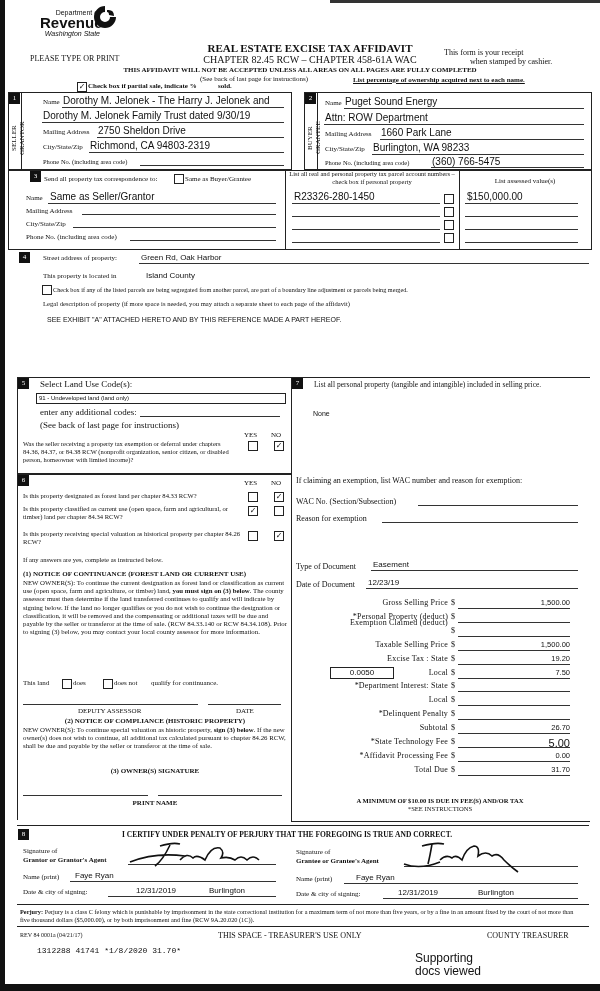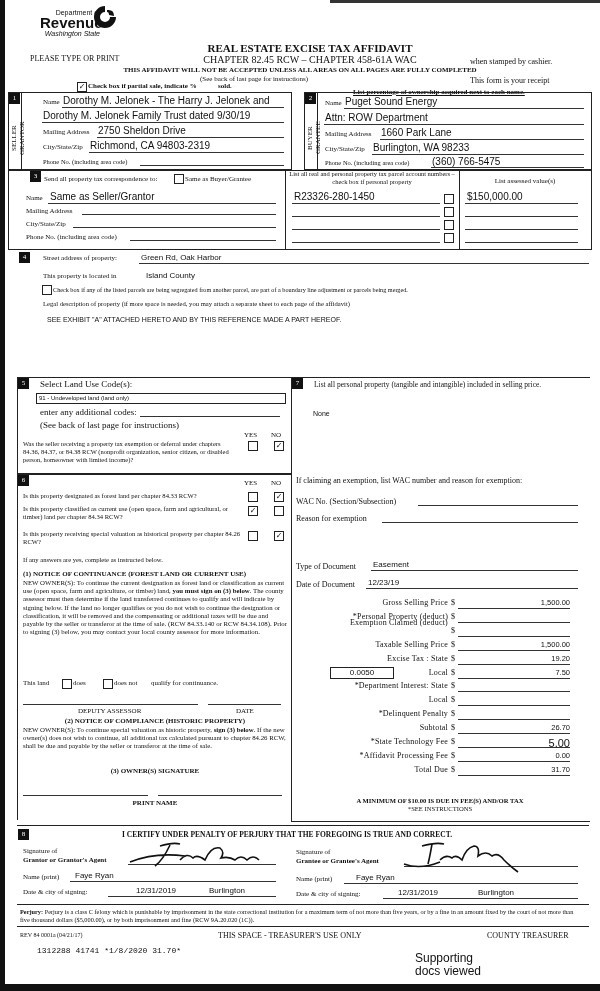--- a/index.html
+++ b/index.html
@@ -33,28 +33,28 @@
   <div style="font-size:15px;font-weight:bold;line-height:14px;">Revenue</div>
   <div style="font-size:7px;font-style:italic;line-height:8px;text-align:right;">Washington State</div>
 </div>
 <svg class="abs" style="left:92px;top:4px;" width="26" height="26" viewBox="0 0 26 26">
   <path d="M13 2 A11 11 0 1 0 24 13 L18 13 A5 5 0 1 1 13 8 Z" fill="#111"></path>
   <path d="M15 6 Q22 5 22 12 L17 11 Q17 8 15 8 Z" fill="#111"></path>
 </svg>
 <div class="abs c b" style="left:170px;top:42px;width:280px;font-size:11px;">REAL ESTATE EXCISE TAX AFFIDAVIT</div>
 <div class="abs c" style="left:170px;top:54px;width:280px;font-size:10px;">CHAPTER 82.45 RCW – CHAPTER 458-61A WAC</div>
 <div class="abs t8" style="left:30px;top:54px;">PLEASE TYPE OR PRINT</div>
-<div class="abs t8" style="left:470px;top:48px;margin-top:28px;">This form is your receipt</div>
+<div class="abs t8" style="left:444px;top:48px;">This form is your receipt</div>
 <div class="abs t8" style="left:470px;top:57px;">when stamped by cashier.</div>
 <div class="abs c b t7" style="left:60px;top:66px;width:480px;">THIS AFFIDAVIT WILL NOT BE ACCEPTED UNLESS ALL AREAS ON ALL PAGES ARE FULLY COMPLETED</div>
 <div class="abs t7" style="left:200px;top:75px;">(See back of last page for instructions)</div>
 <div class="cb" style="left:77px;top:82px;">✓</div>
 <div class="abs b t7" style="left:88px;top:82px;">Check box if partial sale, indicate %</div>
 <div class="abs b t7" style="left:218px;top:82px;">sold.</div>
-<div class="abs b t7" style="left:353px;top:88px;text-decoration:underline;">List percentage of ownership acquired next to each name.</div>
+<div class="abs b t7" style="left:353px;top:76px;text-decoration:underline;">List percentage of ownership acquired next to each name.</div>
 
 <div class="box" style="left:8px;top:92px;width:282px;height:76px;"></div>
 <div class="abs" style="left:9px;top:93px;width:12px;height:76px;border-right:1px solid #222;"></div>
 <div class="num" style="left:9px;top:93px;">1</div>
 <div class="vert" style="left:10px;top:112px;width:10px;height:52px;">SELLER GRANTOR</div>
 <div class="abs t7" style="left:43px;top:98px;">Name</div>
 <div class="abs hand" style="left:63px;top:95px;">Dorothy M. Jelonek - The Harry J. Jelonek and</div>
 <div class="line" style="left:62px;top:107px;width:222px;"></div>
 <div class="abs hand" style="left:43px;top:110px;">Dorothy M. Jelonek Family Trust dated 9/30/19</div>
 <div class="line" style="left:42px;top:122px;width:242px;"></div>

